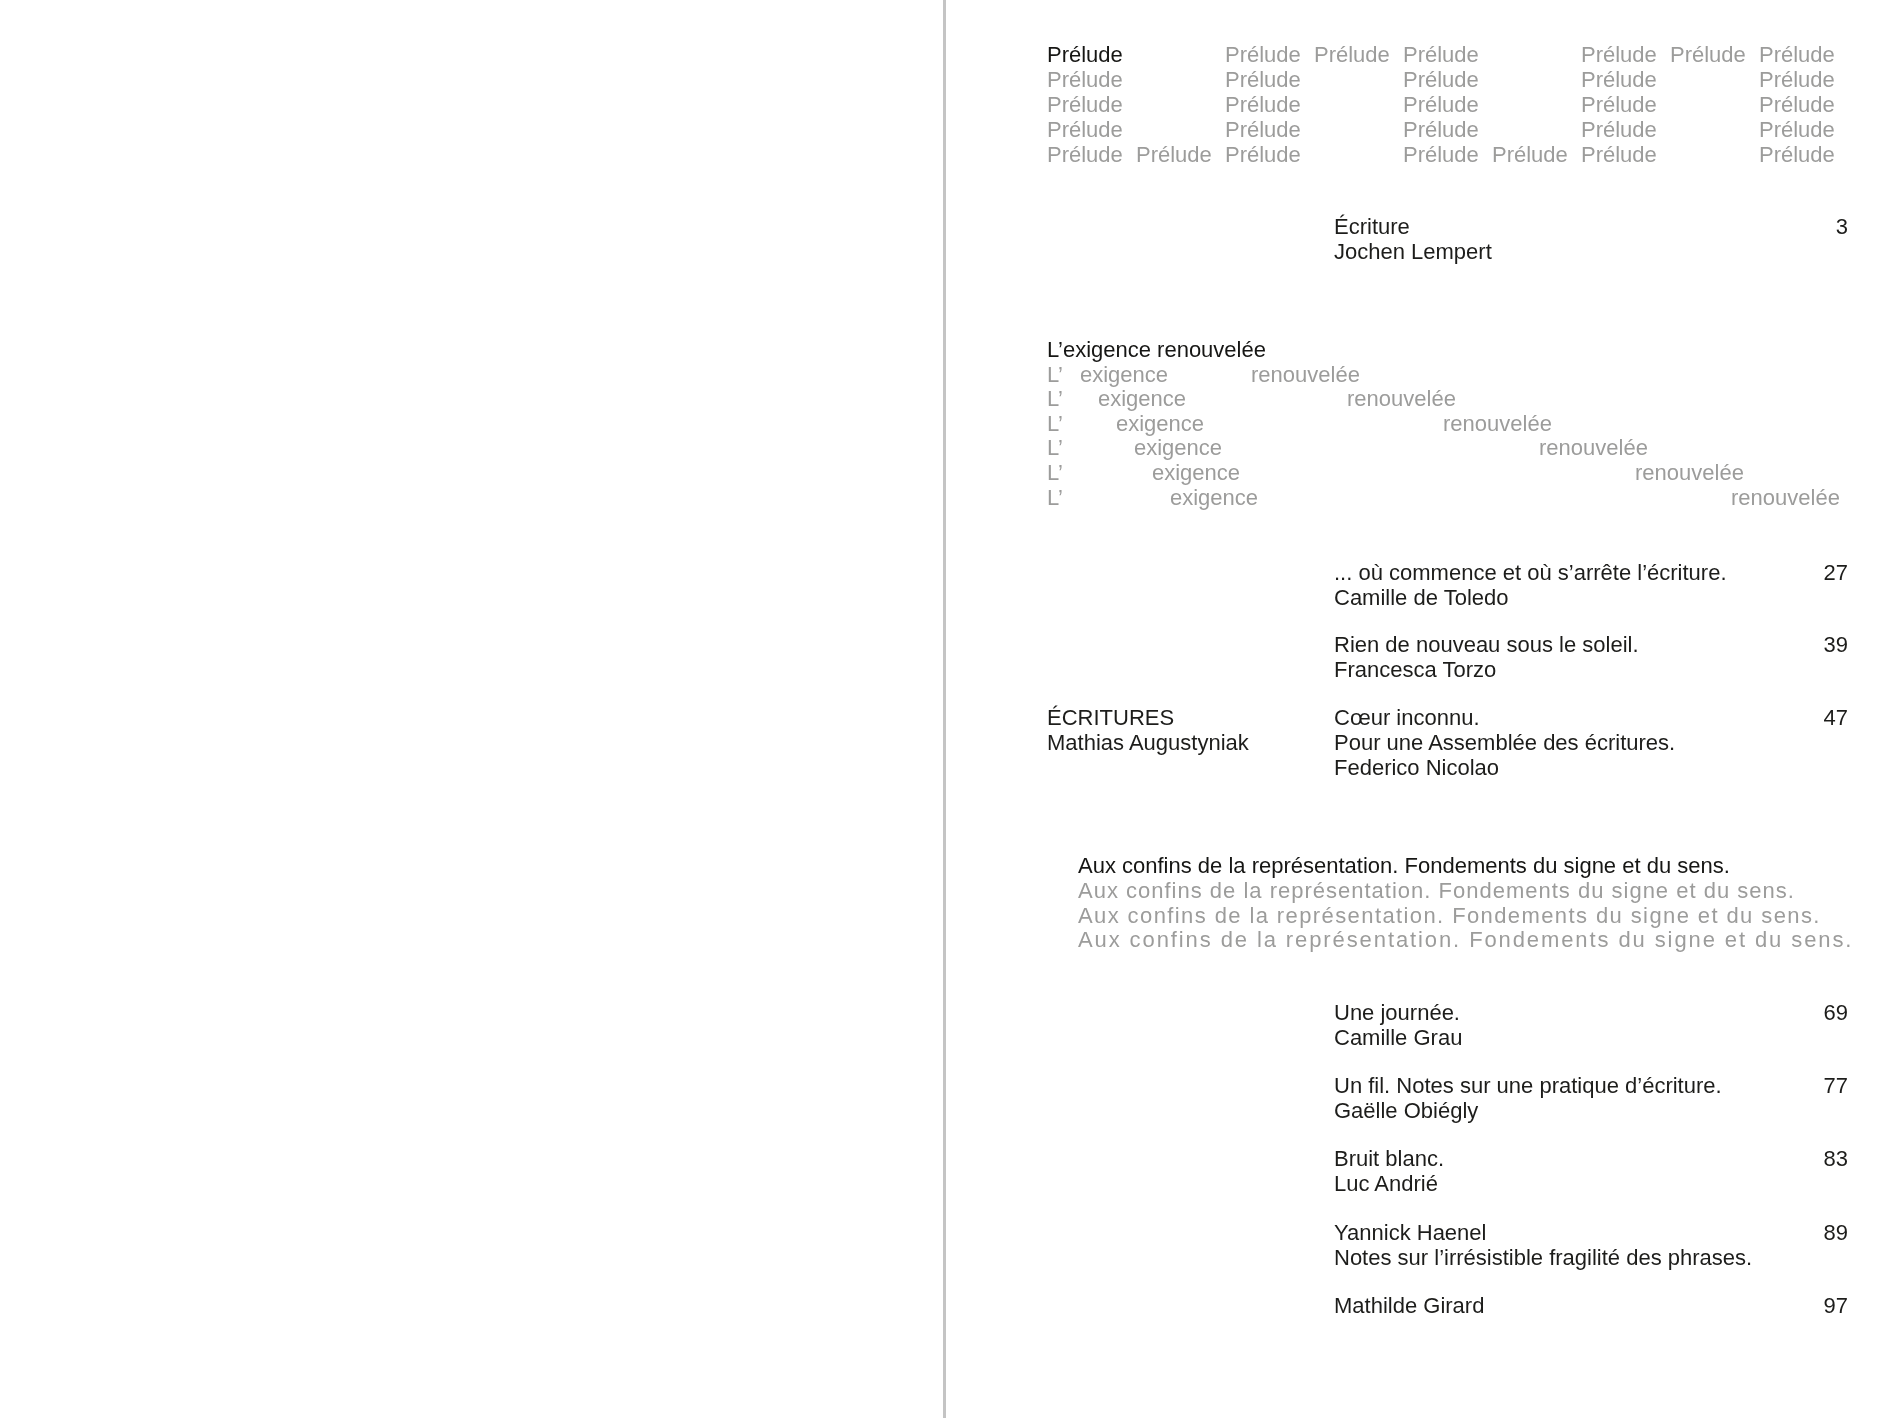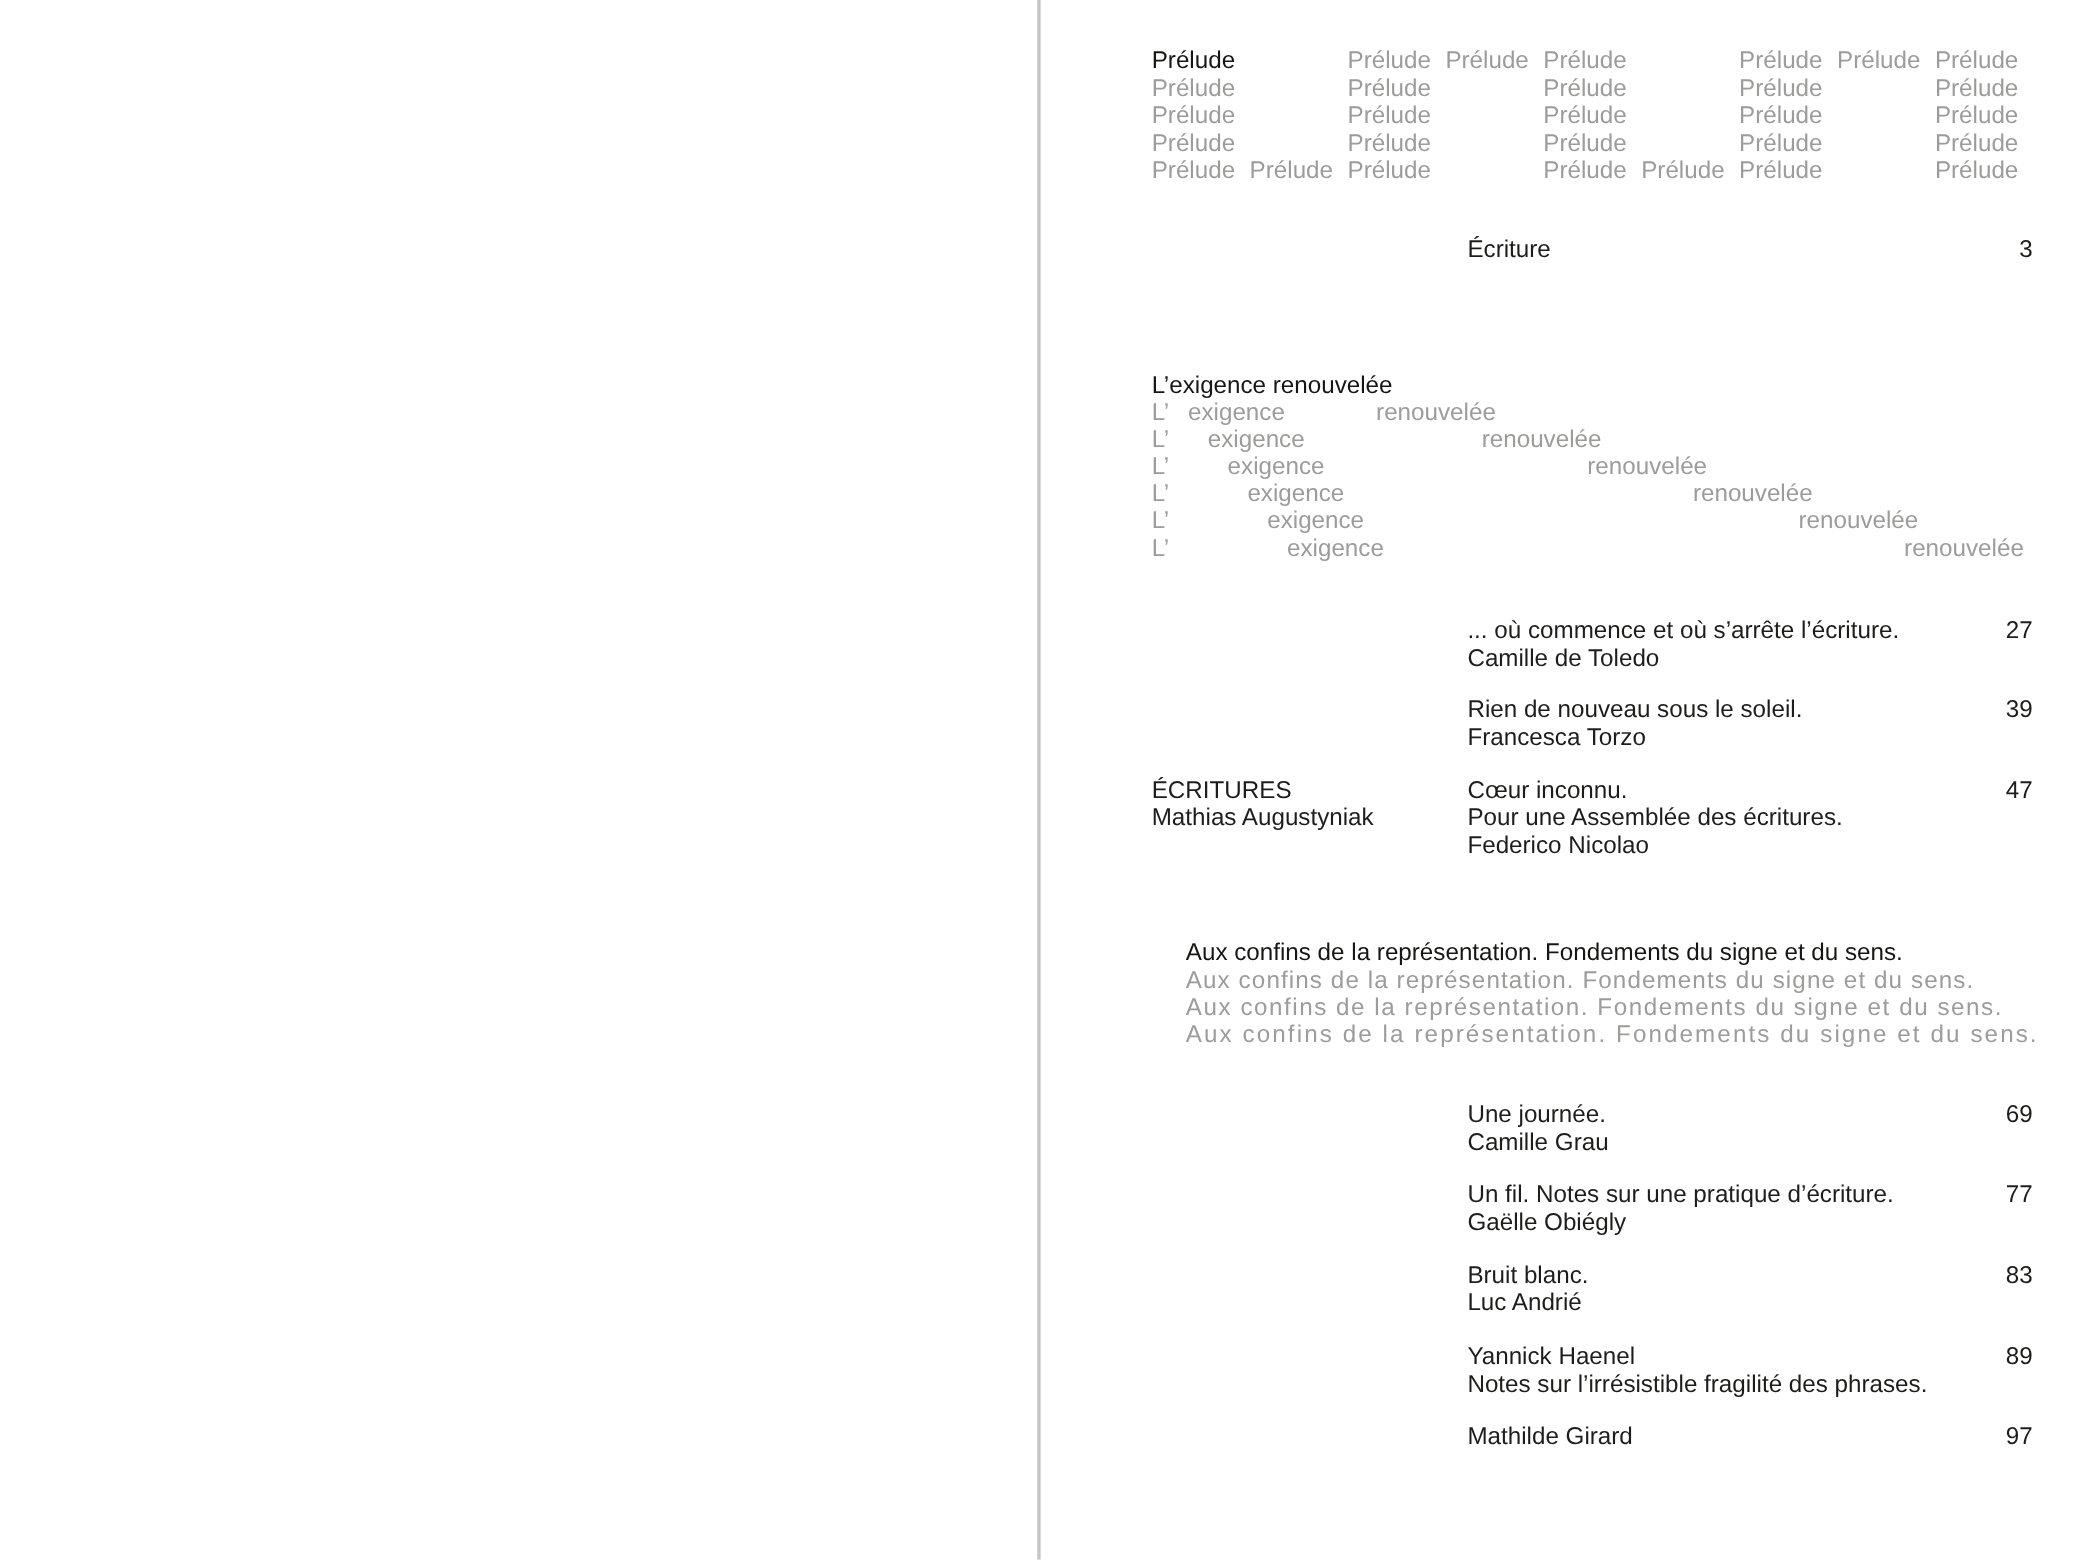--- a/index.html
+++ b/index.html
@@ -127,20 +127,21 @@
       <div class="cline black" style="top:0;">Aux confins de la représentation. Fondements du signe et du sens.</div>
     <div class="cline gray" style="top: 25px; letter-spacing: 1px;">Aux confins de la représentation. Fondements du signe et du sens.</div>
         <div class="cline gray" style="top: 50px; letter-spacing: 1.4px;">Aux confins de la représentation. Fondements du signe et du sens.</div>
         <div class="cline gray" style="top: 74px; letter-spacing: 1.9px;">Aux confins de la représentation. Fondements du signe et du sens.</div>
       </div>
 
     <div id="entries">
         <div class="entry" style="left: 101px; top: 214px;">
           <div class="title-col">
             <div>Écriture</div>
+            <div>Jochen Lempert</div>
           </div>
           <div class="pagenum">3</div>
         </div>
         <div class="entry" style="left: 101px; top: 560px;">
           <div class="title-col">
             <div>... où commence et où s’arrête l’écriture.</div>
             <div>Camille de Toledo</div>
           </div>
           <div class="pagenum">27</div>
         </div>

